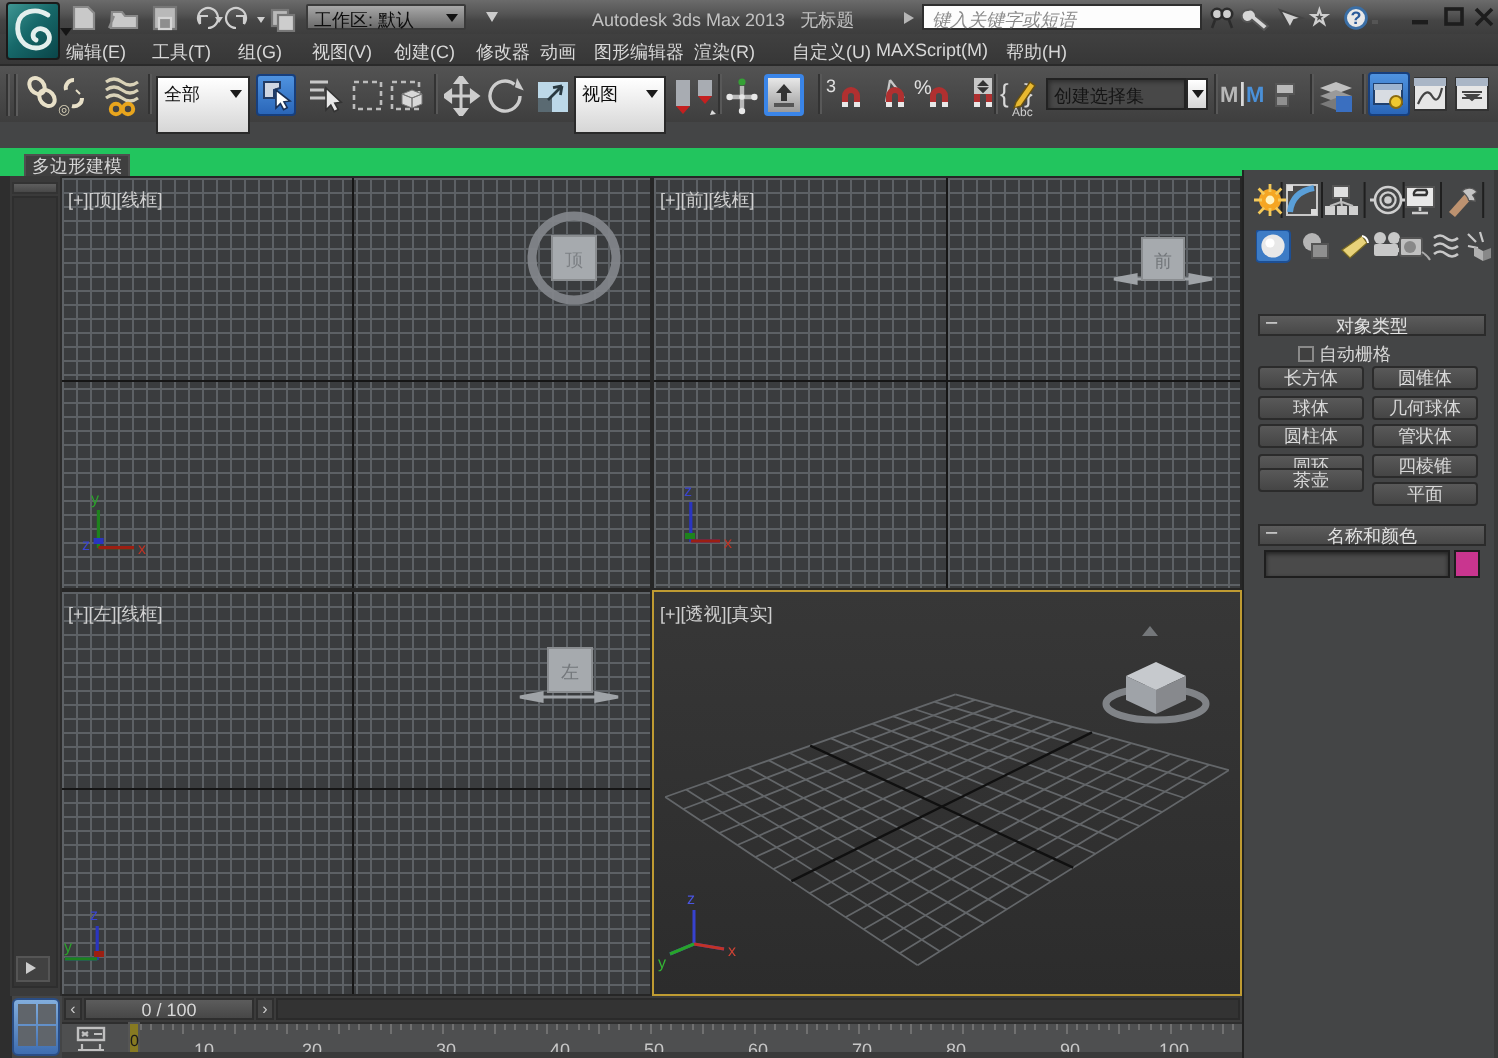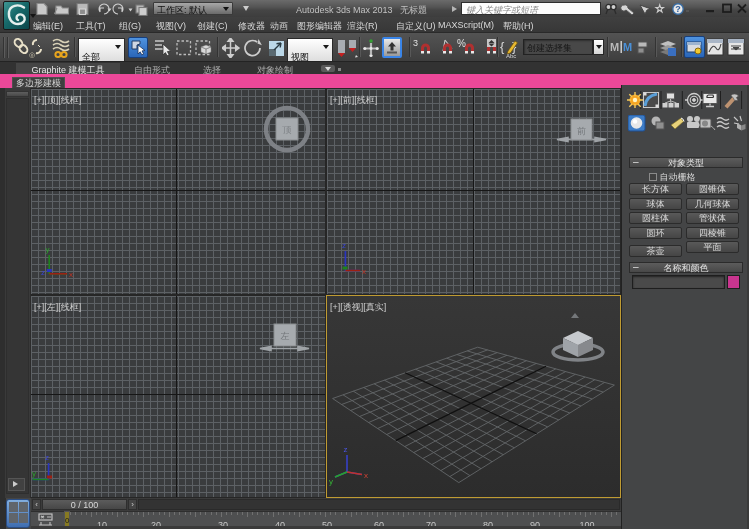--- a/index.html
+++ b/index.html
@@ -20,30 +20,30 @@
   background:linear-gradient(#a8a8a8,#6a6a6a); border:1px solid #3a3a3a; border-radius:1px;
   font-size:9px; color:#0d0d0d; padding:1px 3px; z-index:6; }
 #titletext { left:296px; top:4px; font-size:9px; color:#c2c2c2; white-space:nowrap; }
 #searchbox { left:461px; top:2px; width:140px; height:13px; background:#fdfdfd; border:1px solid #2e2e2e;
   font-size:9px; color:#8a8a8a; font-style:italic; padding:1px 4px; }
 
 #toolbar { left:0; top:32px; width:749px; height:29px;
   background:linear-gradient(#535353,#484848 55%,#3e3e3e); border-top:1px solid #2a2a2a; }
 .tbsep { position:absolute; top:4px; width:1px; height:20px; background:#333; box-shadow:1px 0 0 #585858; }
 .ddl { position:absolute; background:linear-gradient(#ffffff,#d6d6d6); border:1px solid #2a2a2a; color:#0d0d0d;
-  font-size:9px; padding:12px 3px; height:29px; }
+  font-size:9px; padding:2px 3px; height:29px; }
 .ddlarrow { position:absolute; right:3px; top:6px; width:0; height:0; border-left:3px solid transparent;
   border-right:3px solid transparent; border-top:4px solid #1a1a1a; }
 .tbtn-on { position:absolute; background:linear-gradient(#4f93e0,#2a66b8); border:1px solid #173f7d; border-radius:2px; }
 
 #ribbonrow { left:0; top:61px; width:749px; height:13px; background:#323232; border-top:1px solid #232323; }
 #ribbontab1 { position:absolute; left:16px; top:1px; width:104px; height:12px; background:#454545;
   color:#e8e8e8; font-size:9px; text-align:center; padding-top:1px; }
 .ribbontab { position:absolute; top:2px; color:#aeaeae; font-size:9px; }
-#subtabrow { left:0; top:74px; width:749px; height:14px; background:#ec4899; }
+#subtabrow { left:0; top:74px; width:749px; height:14px; background:#22c55e; }
 #subtab1 { position:absolute; left:12px; top:3px; width:53px; height:11px; background:#3f3f3f;
   color:#d4d4d4; font-size:9px; text-align:center; line-height:11px; border:1px solid #4f4f4f; border-bottom:none; }
 
 #vparea { left:0; top:88px; width:622px; height:410px; background:#262626; }
 .vplabel { position:absolute; left:7px; top:5px; font-size:9px; color:#cfcfcf; z-index:3; }
 #leftstrip { left:0; top:88px; width:31px; height:410px; background:#3a3a3a; border-right:1px solid #2c2c2c; }
 
 #cmdpanel { left:621px; top:85px; width:128px; height:444px; background:#444546; border-left:1px solid #222; }
 .rollhdr { position:absolute; left:7px; width:114px; height:11px; background:linear-gradient(#5c5c5c,#484848);
   border:1px solid #2b2b2b; color:#e2e2e2; font-size:9px; text-align:center; line-height:10px; }
@@ -263,29 +263,20 @@
     <svg class="abs" style="left:707px;top:5px" width="38" height="20" viewBox="0 0 38 20">
       <rect x="0" y="1" width="16" height="16" fill="#e6e6e6" stroke="#333"></rect>
       <rect x="0" y="1" width="16" height="4" fill="#aab6c6"></rect>
       <path d="M2 14 q4 -9 7 -4 q3 5 5 -4" stroke="#444" stroke-width="1.1" fill="none"></path>
       <rect x="21" y="1" width="16" height="16" fill="#e6e6e6" stroke="#333"></rect>
       <rect x="21" y="1" width="16" height="4" fill="#aab6c6"></rect>
       <path d="M24 8 h10 M24 11 h10 M29 12 l-3 -2.5 h6z" fill="#444" stroke="#444" stroke-width="1"></path>
     </svg>
   </div>
 
-  <div id="ribbonrow" class="abs">
-    <div id="ribbontab1">Graphite 建模工具</div>
-    <span class="ribbontab" style="left:134px">自由形式</span>
-    <span class="ribbontab" style="left:203px">选择</span>
-    <span class="ribbontab" style="left:257px">对象绘制</span>
-    <span class="abs" style="left:321px;top:3px;width:14px;height:7px;background:#5a5a5a;border-radius:2px;"></span>
-    <span class="abs" style="left:325px;top:5px;width:0;height:0;border-left:3px solid transparent;border-right:3px solid transparent;border-top:4px solid #ddd;"></span>
-    <span class="abs" style="left:338px;top:6px;width:3px;height:3px;background:#888;"></span>
-  </div>
   <div id="subtabrow" class="abs">
     <div id="subtab1">多边形建模</div>
   </div>
 
   <div id="vparea" class="abs"></div>
   <div id="leftstrip" class="abs">
     <span class="abs" style="left:0;top:0;width:5px;height:410px;background:#2e2e2e;"></span>
     <span class="abs" style="left:6px;top:3px;width:23px;height:6px;background:linear-gradient(#5e5e5e,#484848);border:1px solid #333;"></span>
     <span class="abs" style="left:6px;top:10px;width:23px;height:396px;background:#353535;border:1px solid #2e2e2e;"></span>
     <span class="abs" style="left:8px;top:390px;width:17px;height:13px;background:#414141;border:1px solid #555;"></span>
@@ -471,21 +462,21 @@
       <span style="display:inline-block;width:8px;height:8px;background:#404040;border:1px solid #8a8a8a;vertical-align:-1px;"></span> 自动栅格
     </div>
     <div class="cpbtn" style="left:7px;  top:98px;">长方体</div>
     <div class="cpbtn" style="left:64px; top:98px;">圆锥体</div>
     <div class="cpbtn" style="left:7px;  top:112.5px;">球体</div>
     <div class="cpbtn" style="left:64px; top:112.5px;">几何球体</div>
     <div class="cpbtn" style="left:7px;  top:127px;">圆柱体</div>
     <div class="cpbtn" style="left:64px; top:127px;">管状体</div>
     <div class="cpbtn" style="left:7px;  top:141.5px;">圆环</div>
     <div class="cpbtn" style="left:64px; top:141.5px;">四棱锥</div>
-    <div class="cpbtn" style="left:7px;  top:160px;">茶壶</div>
+    <div class="cpbtn" style="left:7px;  top:149px;">茶壶</div>
     <div class="cpbtn" style="left:64px; top:156px;">平面</div>
     <div class="rollhdr" style="top:177px"><span class="minus">–</span>名称和颜色</div>
     <div class="abs" style="left:10px;top:190px;width:93px;height:14px;background:#4a4a4a;border:1px solid #1e1e1e;box-shadow:inset 0 1px 2px #222;"></div>
     <div class="abs" style="left:105px;top:190px;width:13px;height:14px;background:#c9358f;border:1px solid #1e1e1e;"></div>
   </div>
 
   <div class="abs" style="left:0;top:498px;width:6px;height:31px;background:#2e2e2e;"></div>
   <div class="abs" style="left:747px;top:85px;width:2px;height:444px;background:#3a3a3a;"></div>
 
   <div id="timerow" class="abs">
@@ -604,21 +595,21 @@
         <span class="tick" style="left:574.8px;height:3px"></span>
         <span class="tick" style="left:580.0px;height:5px"></span>
         <span class="tick" style="left:585.2px;height:3px"></span>
         <span class="tnum" style="left:66px;width:20px;text-align:left">10</span>
         <span class="tnum" style="left:120px;width:20px;text-align:left">20</span>
         <span class="tnum" style="left:182.0px;width:20px;text-align:center">30</span>
         <span class="tnum" style="left:234.0px;width:20px;text-align:right">40</span>
         <span class="tnum" style="left:286.0px;width:20px;text-align:center">50</span>
         <span class="tnum" style="left:338.0px;width:20px;text-align:center">60</span>
         <span class="tnum" style="left:390.0px;width:20px;text-align:center">70</span>
-        <span class="tnum" style="left:442.0px;width:20px;text-align:right">80</span>
+        <span class="tnum" style="left:442.0px;width:20px;text-align:left">80</span>
         <span class="tnum" style="left:494.0px;width:20px;text-align:center">90</span>
         <span class="tnum" style="left:546.0px;width:20px;text-align:center">100</span>
       </div>
     <div class="abs" style="left:33px;top:0px;width:6px;height:18px;background:#877a22;border:1px solid #555;color:#1a1a1a;font-size:8px;text-align:center;line-height:18px;">0</div>
   </div>
   <div class="abs" style="left:31px;top:526px;width:590px;height:3px;background:#3a3a3a;z-index:4"></div>
   <div id="layoutbtn" class="abs">
     <span class="lsq" style="left:2px;top:2px;"></span>
       <span class="lsq" style="left:12px;top:2px;"></span>
     <span class="lsq" style="left:2px;top:13px;"></span>

